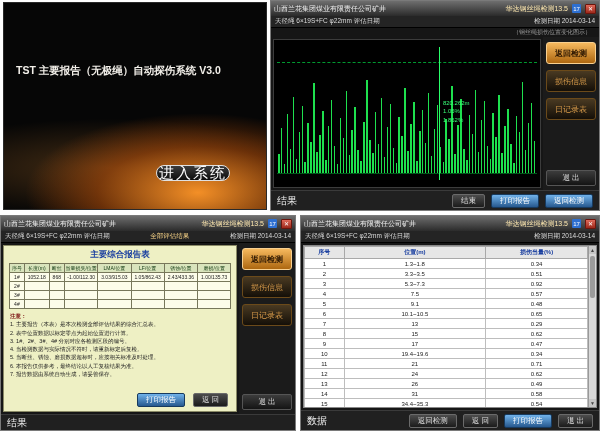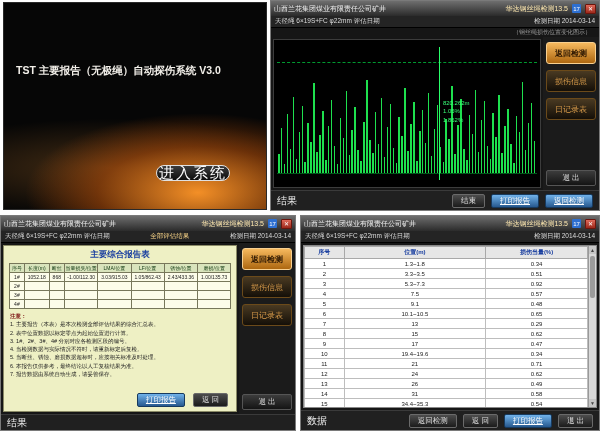--- a/index.html
+++ b/index.html
@@ -47,21 +47,21 @@
   .btn-exit { height:16px; border-radius:2px; font-size:7.5px; display:flex; align-items:center;
     justify-content:center; border:1px solid #555; background:linear-gradient(#3c3c3c,#141414);
     color:#ddd; cursor:pointer; }
 
   .bottombar { height:20px; flex:0 0 20px; background:#202020; border-top:1px solid #3a3a3a;
     display:flex; align-items:center; gap:6px; padding:0 6px; }
   .statuslbl { color:#eee; font-size:10px;text-align:center; }
   .btn-dark, .btn-blue { height:14px; padding:0 8px; border-radius:2px; font-size:7.5px;
     display:flex; align-items:center; justify-content:center; cursor:pointer; white-space:nowrap; }
   .btn-dark { background:linear-gradient(#4c4c4c,#1b1b1b); border:1px solid #6a6a6a; color:#ddd; }
-  .btn-blue { background:linear-gradient(#70b2ea,#27598f); border:1px solid #173a5e; color:#fff;text-decoration:underline; }
+  .btn-blue { background:linear-gradient(#70b2ea,#27598f); border:1px solid #173a5e; color:#fff; }
 
   
   #waveform { left:270px; top:0; width:330px; height:211px; }
   .caption-row { flex:0 0 9px; background:#161616; color:#9a9a9a; font-size:6px;
     text-align:right; line-height:9px; padding:0 8px; }
   .tr-body { flex:1; display:flex; min-height:0; }
   .chart-wrap { flex:1; margin:2px; position:relative; background:#000; border:1px solid #3c3c3c; min-width:0; }
   .dash-top { position:absolute; left:3px; right:3px; top:15%; border-top:1px dashed #00992f; }
   .baseline { position:absolute; left:3px; right:3px; bottom:9%; border-top:1px solid #00571a; }
   .bars { position:absolute; left:4px; right:4px; top:17%; bottom:9%; display:flex;

